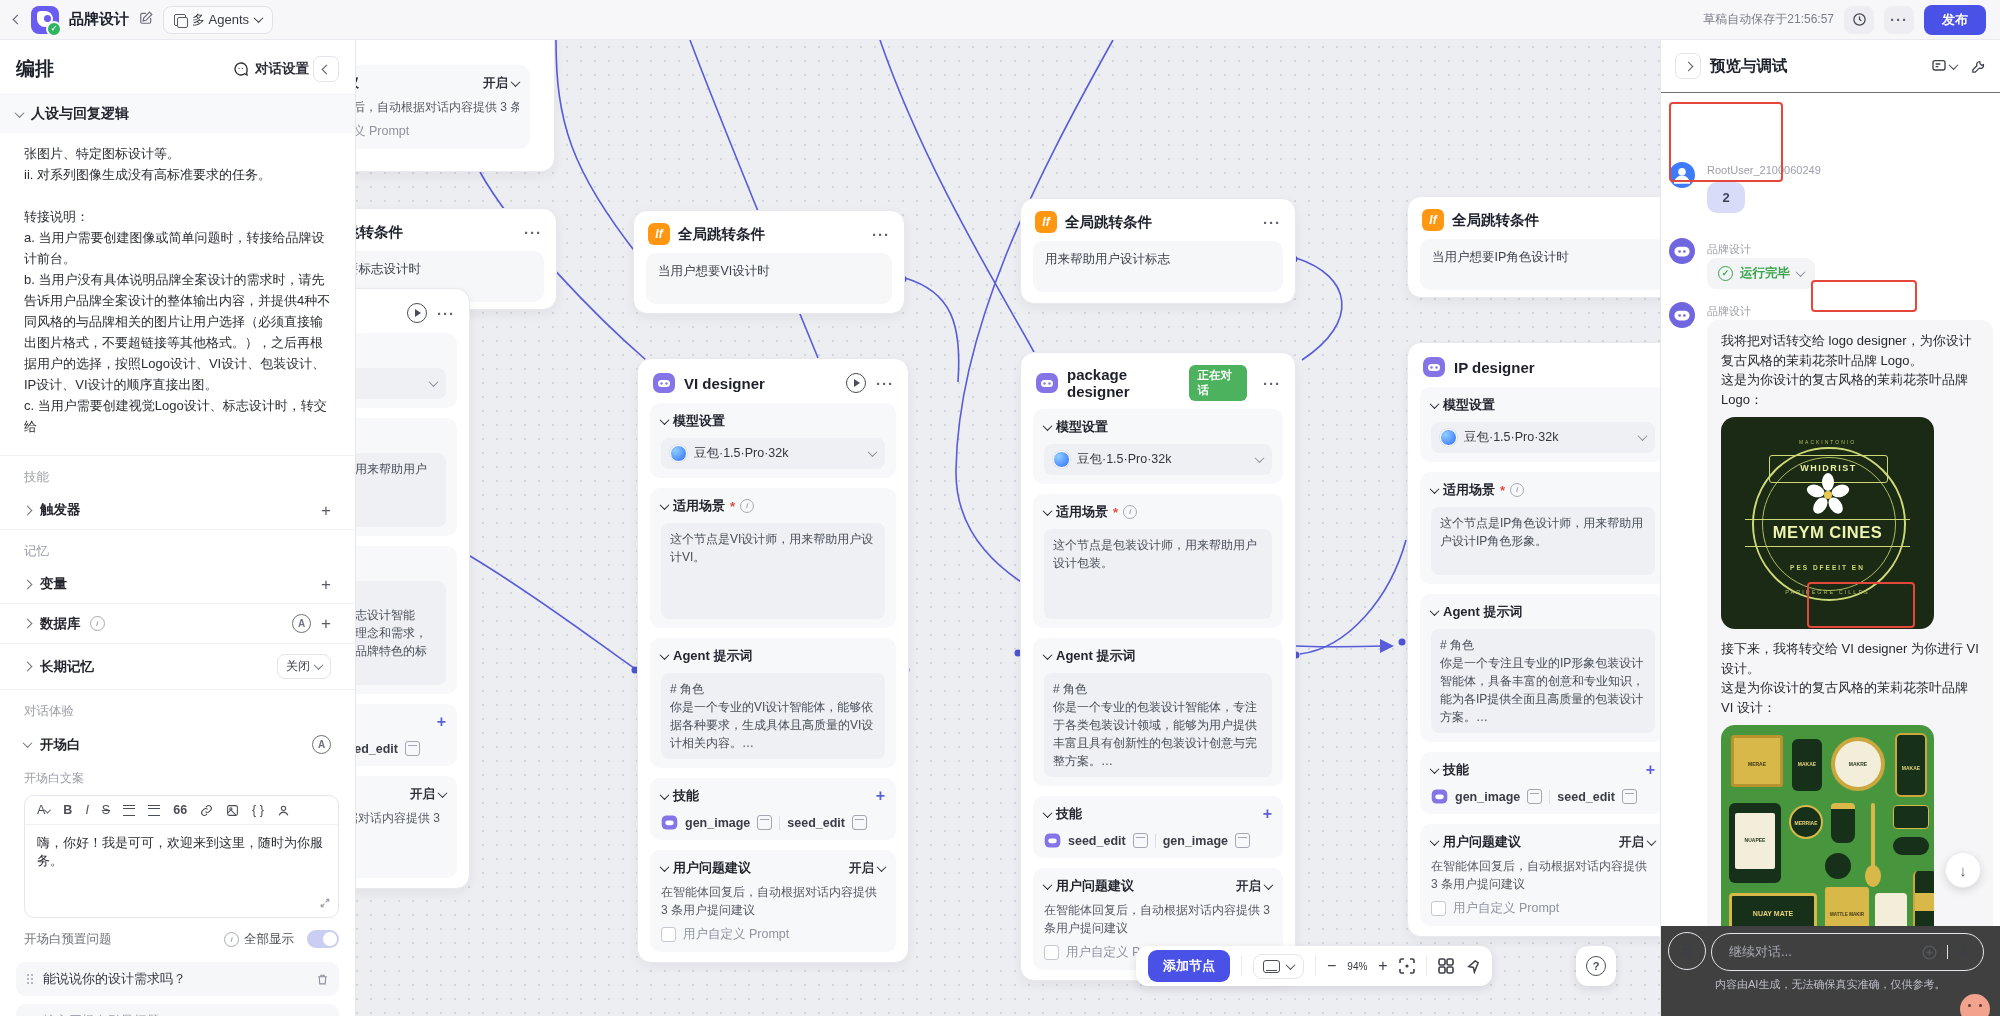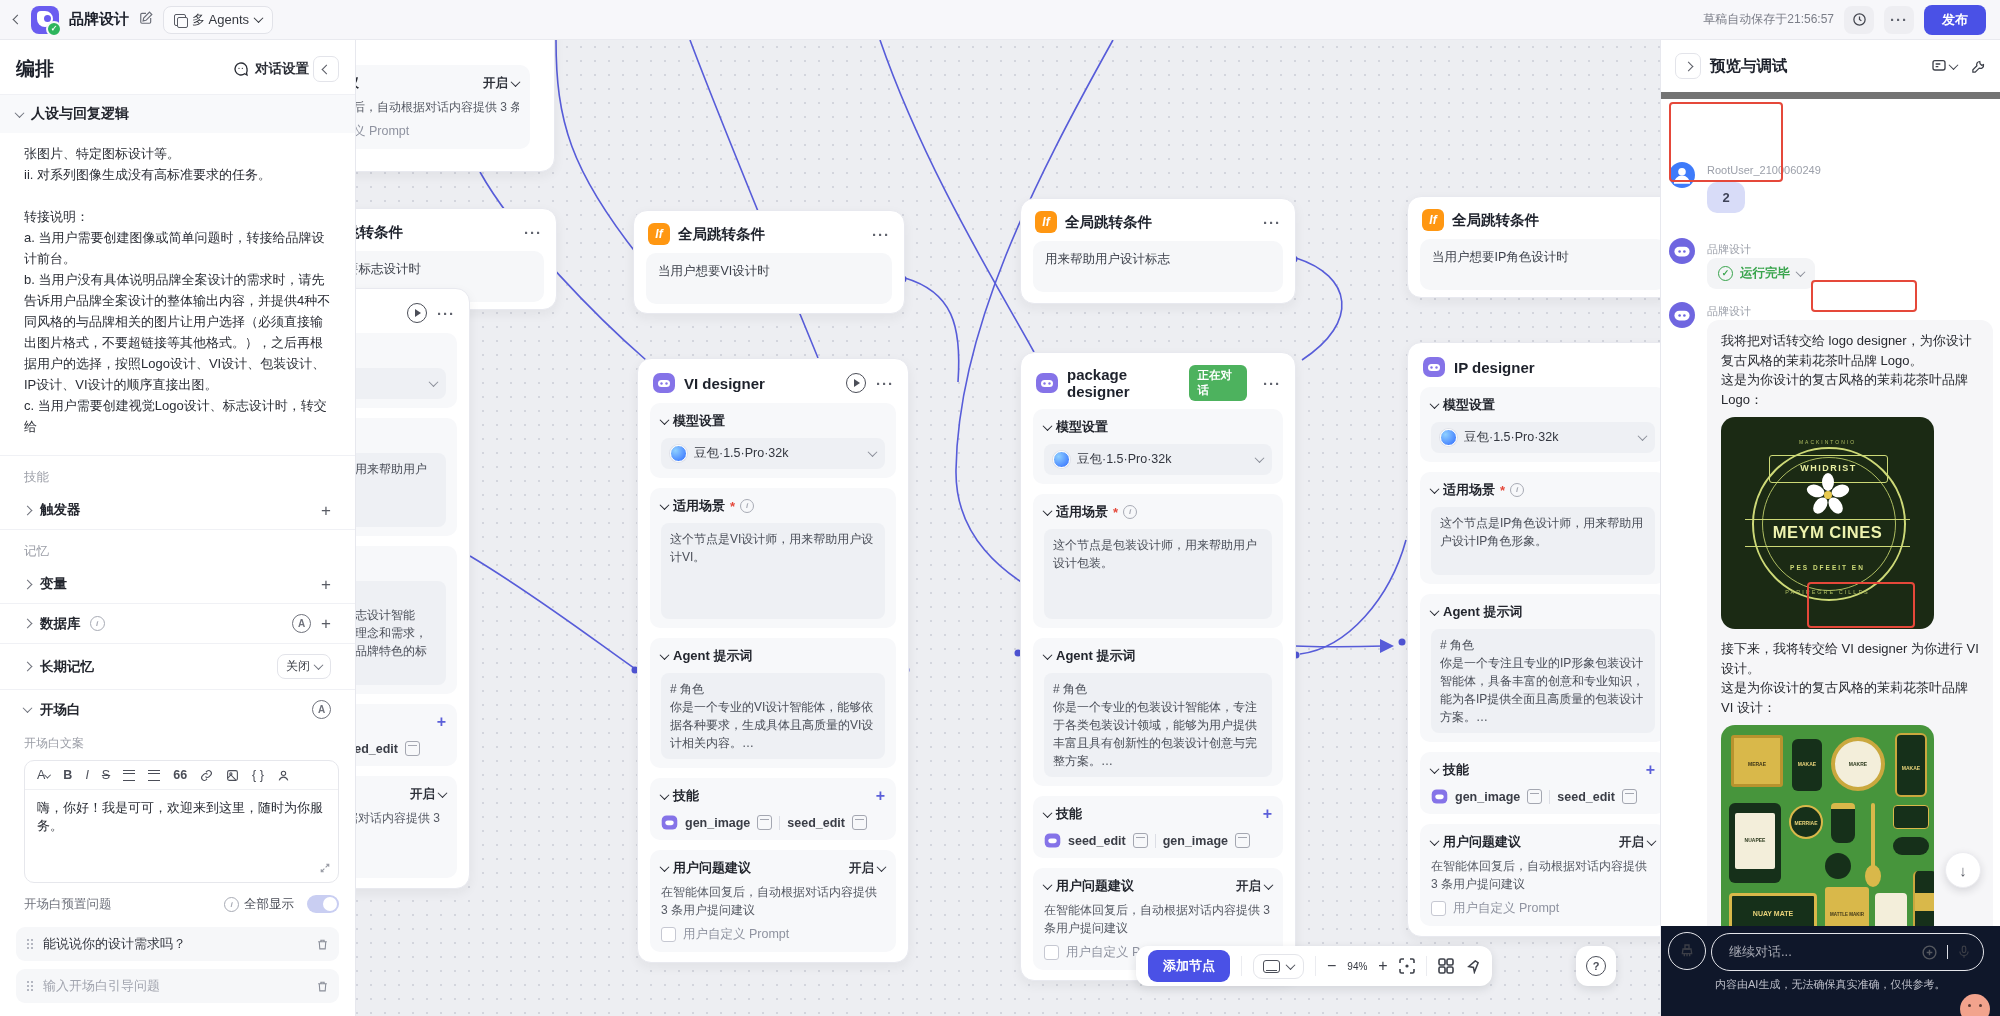--- a/index.html
+++ b/index.html
@@ -94,36 +94,36 @@
   .presetrow{display:flex;align-items:center;padding:12px 16px 6px 24px;font-size:12.5px;color:#4b4e58}
   .presetrow .lab{color:#6f727c}
   .toggle{width:32px;height:18px;border-radius:9px;background:#c9cef2;position:relative;margin-left:8px}
   .toggle:after{content:"";position:absolute;right:2px;top:2px;width:14px;height:14px;border-radius:50%;background:#fff}
   .qrow{margin:8px 16px 0;display:flex;align-items:center;gap:9px;background:#f6f7f9;border-radius:9px;padding:8px 10px;font-size:13px;color:#33363f}
   .ghost{color:#a2a5af}
   .draghandle{width:8px;height:12px;background:radial-gradient(circle,#b4b7c1 1.2px,transparent 1.3px);background-size:4px 4px;flex:0 0 auto}
   .trash{margin-left:auto;color:#8a8e99;display:flex}
   
   .rpanel{position:absolute;left:1660px;top:40px;width:340px;bottom:0;background:#fff;border-left:1px solid #e7e8ee;z-index:20;box-sizing:border-box}
-  .rp-head{display:flex;align-items:center;gap:9px;padding:13px 14px;border-bottom:7px solid #737373}
+  .rp-head{display:flex;align-items:center;gap:9px;padding:13px 14px;border-bottom:1px solid #737373}
   .rp-title{font-size:15.5px;font-weight:700}
   .rp-ico{margin-left:auto;display:flex;align-items:center;gap:14px;color:#3d4049}
   .chat{position:absolute;left:0;right:0;top:52px;bottom:90px;overflow:hidden}
   .avatar{position:absolute;width:26px;height:26px;border-radius:50%}
   .av-user{background:#3e7bfa}
   .av-bot{background:#6f66e0}
   .mname{position:absolute;font-size:11px;color:#9ca0aa}
   .ubub{position:absolute;background:#d8dcf8;border-radius:10px;padding:8px 0;width:38px;text-align:center;font-size:13px;color:#3f4358;font-weight:600}
   .statchip{position:absolute;background:#f3f4f6;border-radius:9px;padding:7px 11px;display:flex;align-items:center;gap:7px;font-size:12.5px;color:#38a44c;font-weight:600}
   .okring{width:13px;height:13px;border:1.4px solid #38a44c;border-radius:50%;font-size:9px;line-height:13px;text-align:center;color:#38a44c}
   .bbub{position:absolute;left:46px;top:228px;width:258px;background:#f6f6f8;border-radius:12px;padding:11px 14px;font-size:13px;line-height:19.5px;color:#27292f}
   .bbub .txt{white-space:pre-line}
   .redbox{position:absolute;border:2.5px solid #e5483a;border-radius:4px;z-index:6;pointer-events:none}
   .scrolldn{position:absolute;left:284px;top:812px;width:34px;height:34px;border-radius:50%;background:#fff;border:1px solid #ececf0;box-shadow:0 3px 8px rgba(28,31,40,.14);display:flex;align-items:center;justify-content:center;color:#585b64;font-size:15px;z-index:5}
-  .inputbar{position:absolute;left:0;right:0;bottom:0;height:90px;background:#0f172a}
+  .inputbar{position:absolute;left:0;right:0;bottom:0;height:90px;background:#404040}
   .broom{position:absolute;left:7px;bottom:46px;width:36px;height:36px;border:1px solid #e4e5ea;border-radius:50%;display:flex;align-items:center;justify-content:center;color:#3c3f47}
   .chatinput{position:absolute;left:50px;right:16px;bottom:45px;height:38px;border:1px solid #e4e5ea;border-radius:20px;display:flex;align-items:center;padding:0 12px 0 17px;box-sizing:border-box}
   .chatinput .ph{font-size:13px;color:#a6a9b3}
   .ci-right{margin-left:auto;display:flex;align-items:center;gap:9px;color:#55585f}
   .disclaimer{position:absolute;left:54px;bottom:24px;font-size:11px;color:#bcbec8}
   .mascot{position:absolute;right:10px;bottom:-8px;width:30px;height:30px;border-radius:50%;background:#f2a38d;z-index:6}
   .mascot:before,.mascot:after{content:"";position:absolute;top:10px;width:3px;height:3px;border-radius:50%;background:#5b3b33}
   .mascot:before{left:8px}.mascot:after{right:8px}
   
   .logoimg{position:relative;width:213px;height:212px;background:#1b2a14;border-radius:14px;margin-top:8px;overflow:hidden;text-align:center}
@@ -654,20 +654,21 @@
   <div class="hr"></div>
   <div class="lrow">
       <span class="chev c-right"></span>
       <span>长期记忆</span>
     <span class="closetag">
         <span>关闭</span>
         <span class="chev c-down"></span>
       </span>
     </div>
   <div class="hr"></div>
+  <div class="gl">对话体验</div>
   <div class="lrow">
       <span class="chev c-down"></span>
       <span>开场白</span>
       <span class="circA" style="margin-left:auto">A</span>
     </div>
   <div class="sublabel">开场白文案</div>
   <div class="editor">
     <div class="ed-toolbar">
       <span>A<span class="chev c-down" style="width:4px;height:4px"></span></span>
       <b>B</b>

